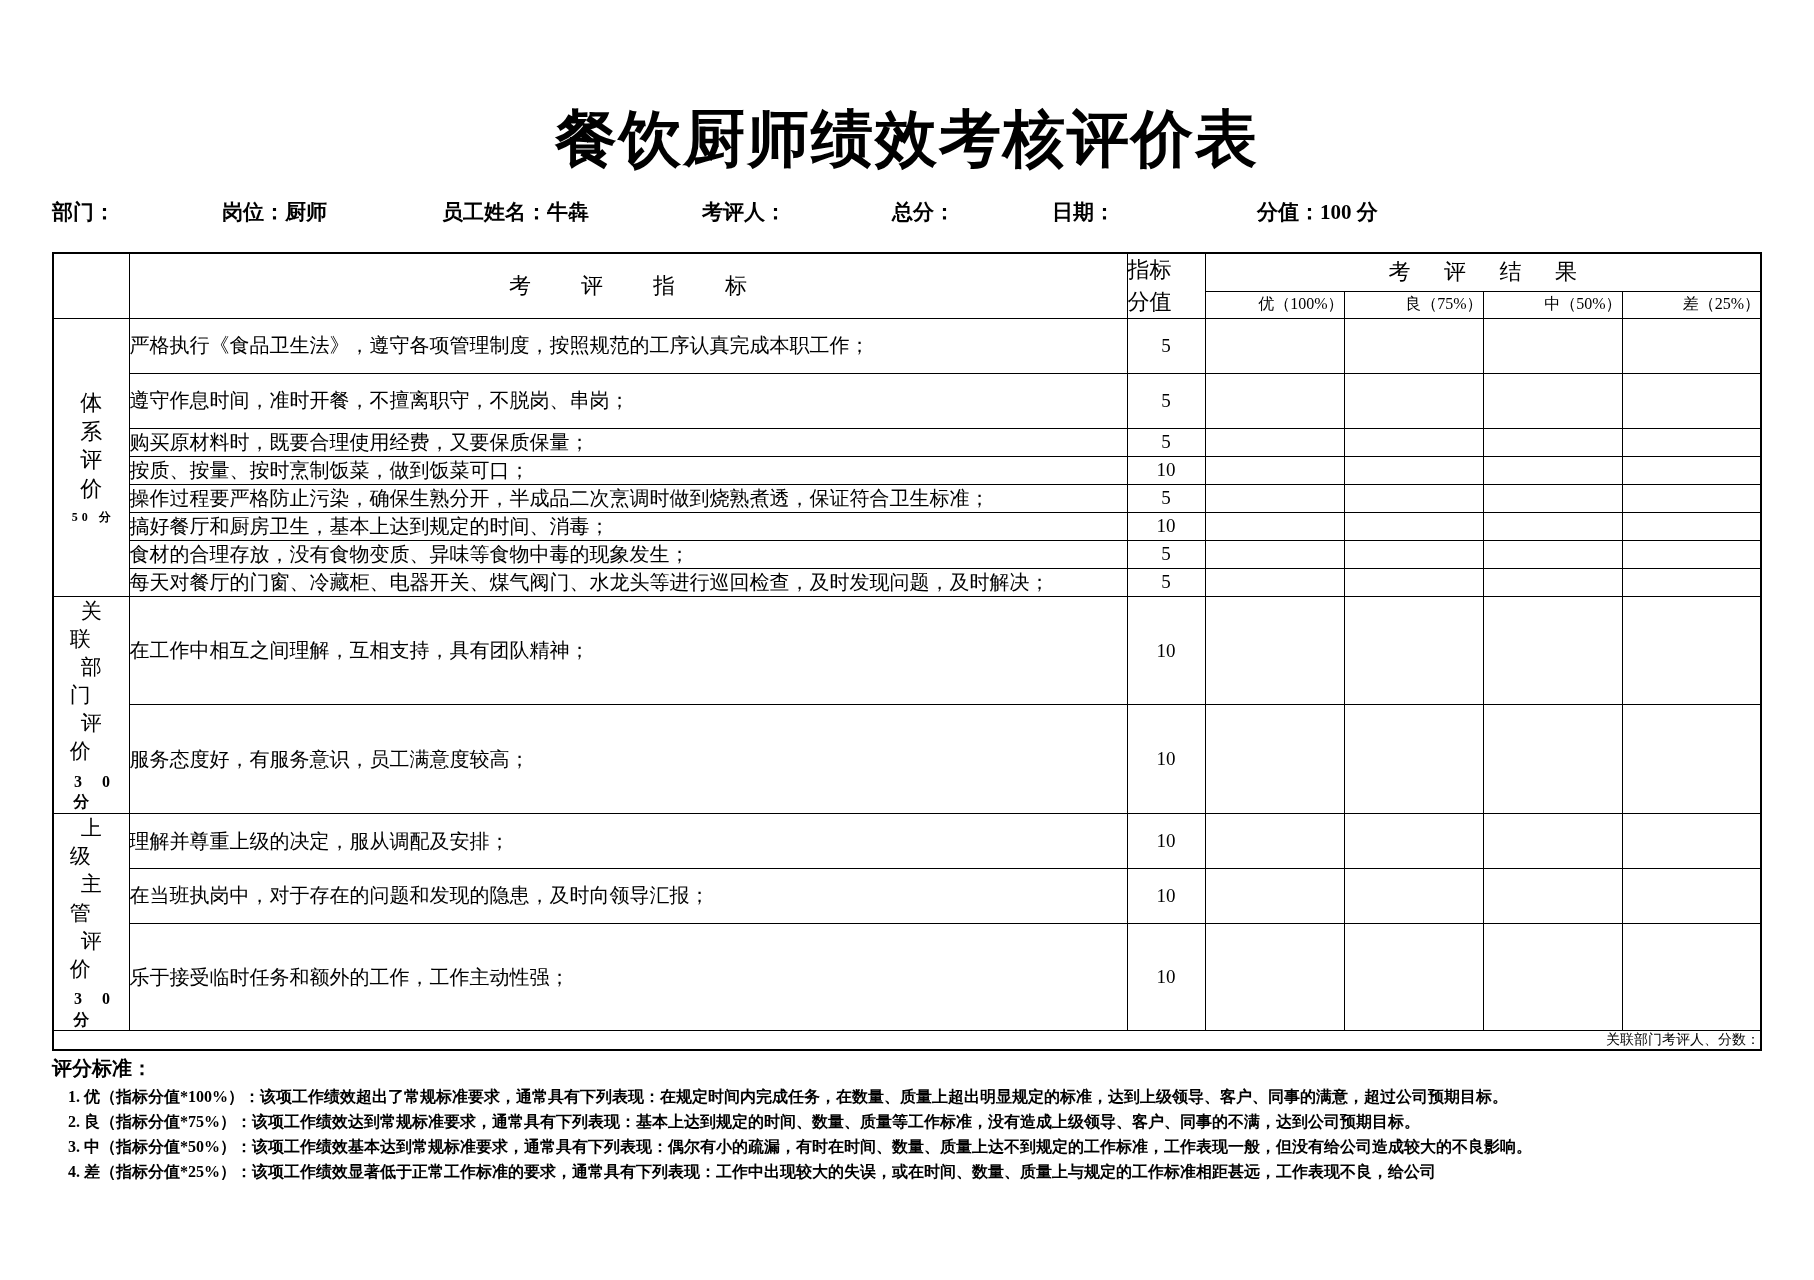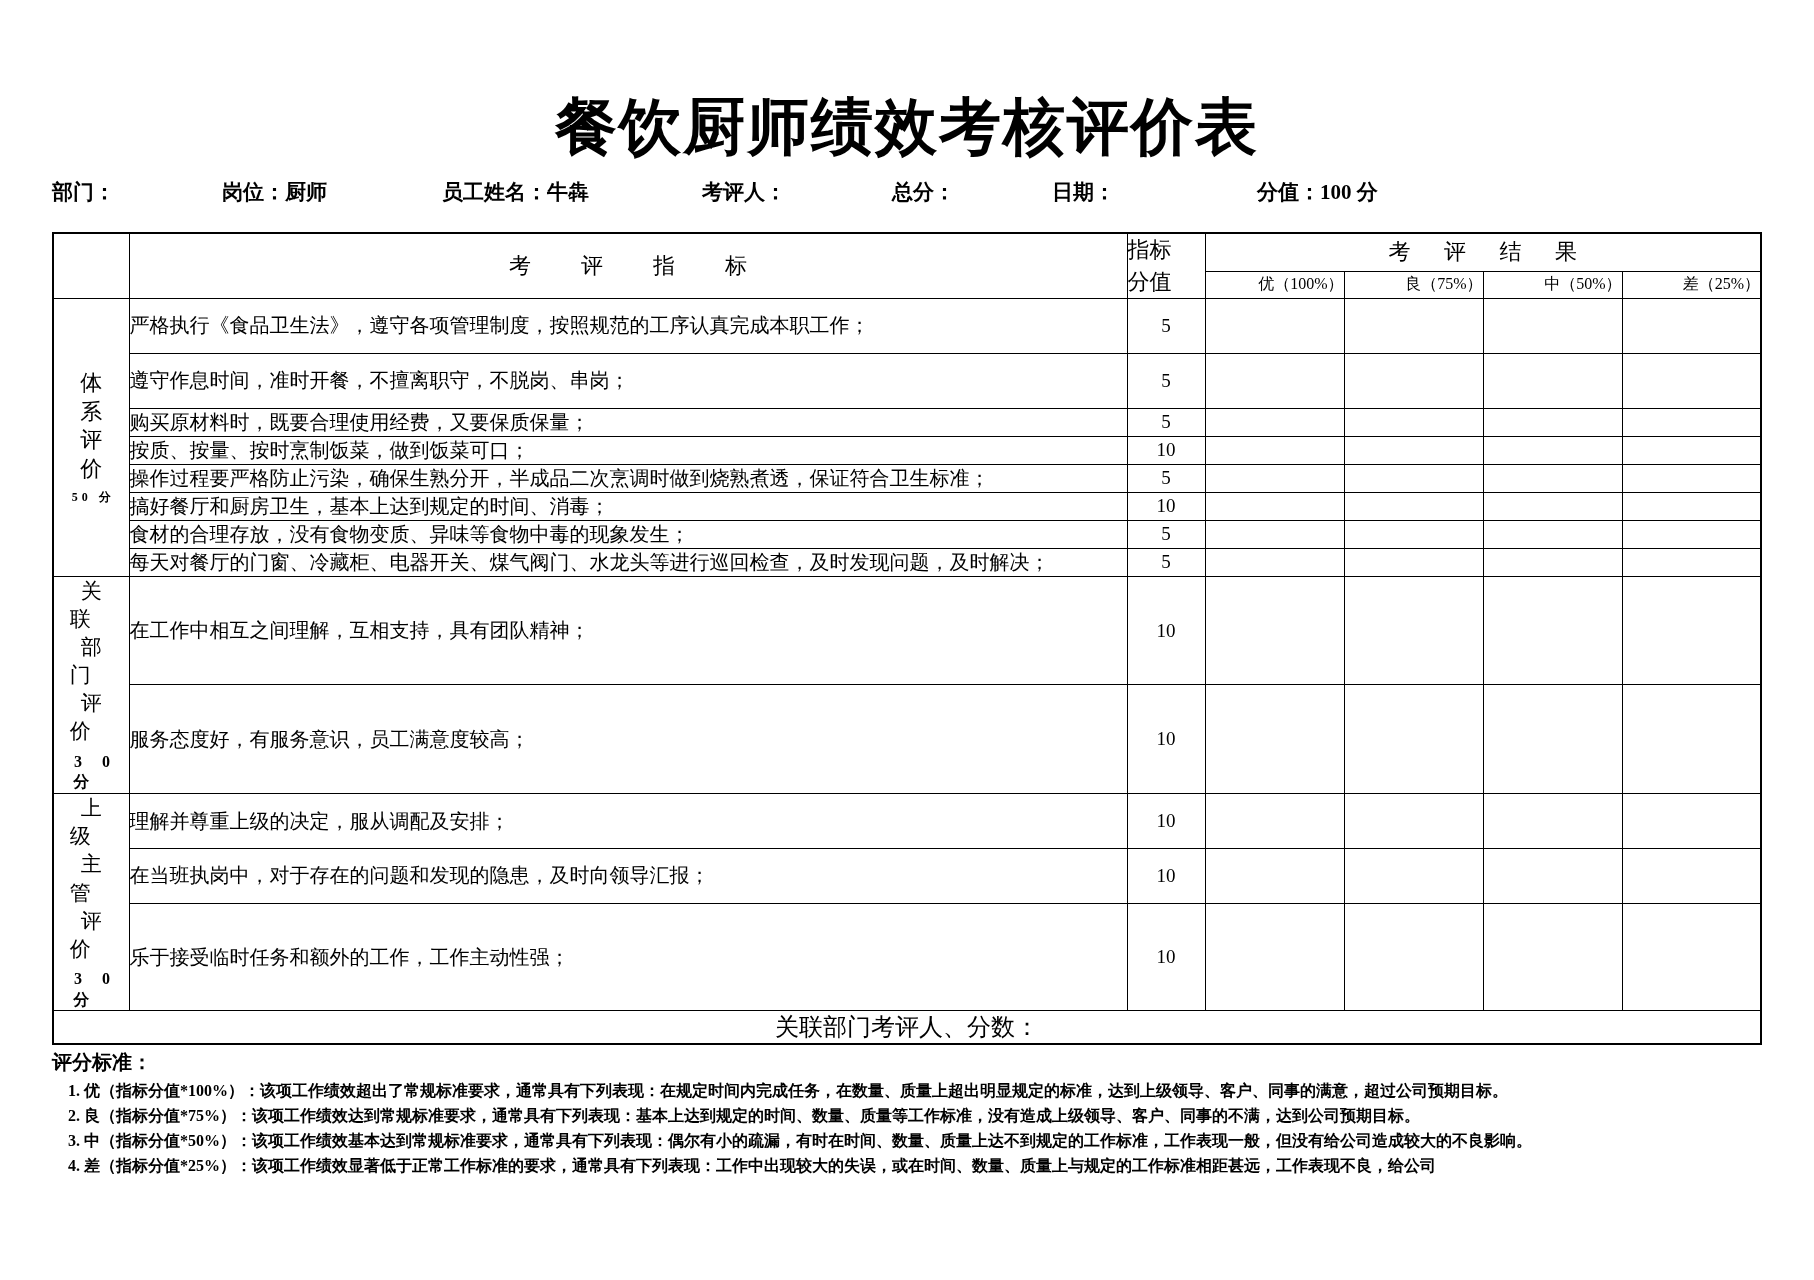--- a/index.html
+++ b/index.html
@@ -7,41 +7,41 @@
   body{
     width:1814px;height:1280px;
     font-family:"Liberation Serif","DejaVu Serif",serif;
     color:#000;
     -webkit-font-smoothing:none;
   }
   .page{
     position:relative;
     width:1814px;height:1280px;
     box-sizing:border-box;
-    padding:0 52px;
+    padding:12px 52px;
   }
 
   
   .title{
     text-align:center;
     font-size:62px;
     font-weight:700;
     letter-spacing:2px;
     line-height:1;
     padding-top:96px;
     font-family:"DejaVu Serif","Liberation Serif",serif;
     white-space:nowrap;
   }
 
   
   .meta{
     display:block;
     position:relative;
     height:30px;
-    margin-top:20px;
+    margin-top:28px;
     font-size:21px;
     font-weight:700;
     white-space:nowrap;
   }
   .meta span{position:absolute;top:0;}
   .m-dept{left:0px;}
   .m-post{left:170px;}
   .m-name{left:390px;}
   .m-rater{left:650px;}
   .m-total{left:840px;}
@@ -117,23 +117,23 @@
     text-align:center;font-size:19px;font-weight:700;
   }
   .blank{background:#fff;}
 
   
   tr.tall .item{height:54px;}
   tr.mid  .item{height:24px;}
 
   
   .footnote-row td{
-    font-size:24px;font-weight:700;
+    font-size:14px;font-weight:700;
     padding:5px 0 5px 6px;
-    text-align:center;
+    text-align:right;
     border-left:2px solid #000;
     border-right:2px solid #000;
   }
 
   
   .criteria{
     margin-top:4px;
     font-size:20px;font-weight:700;
   }
   .criteria .head{font-size:20px;font-weight:700;margin-bottom:3px;}

